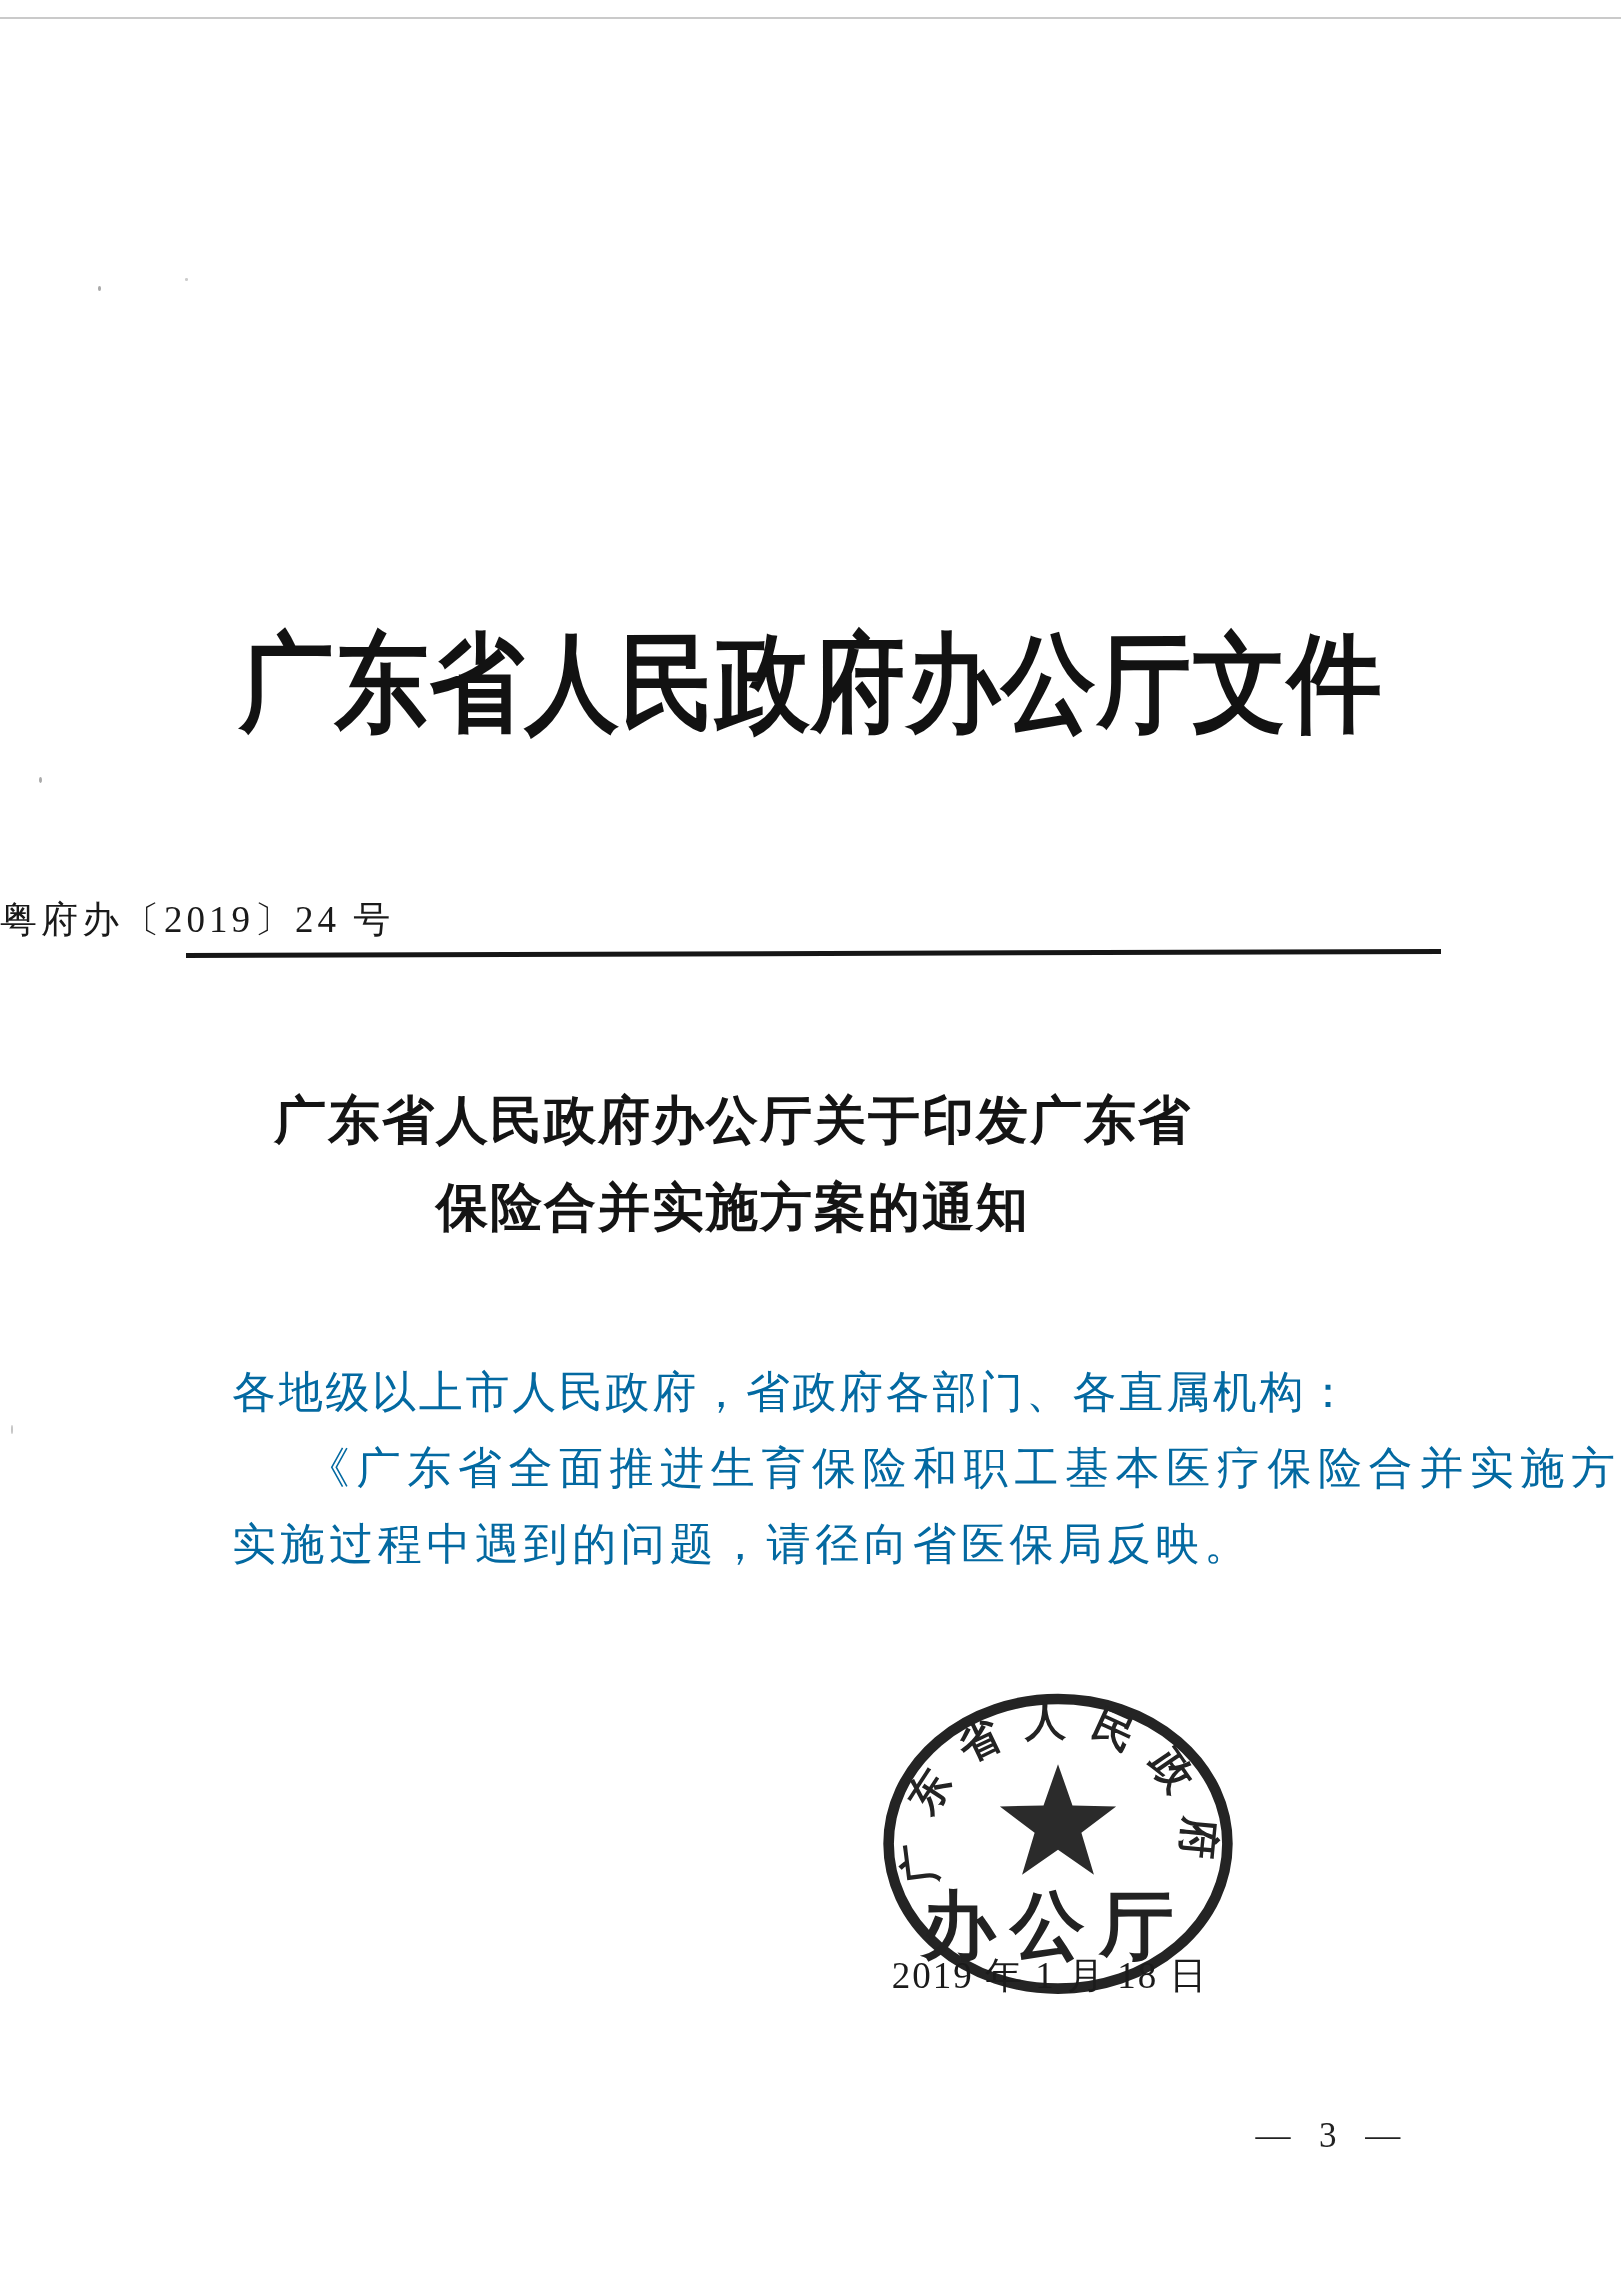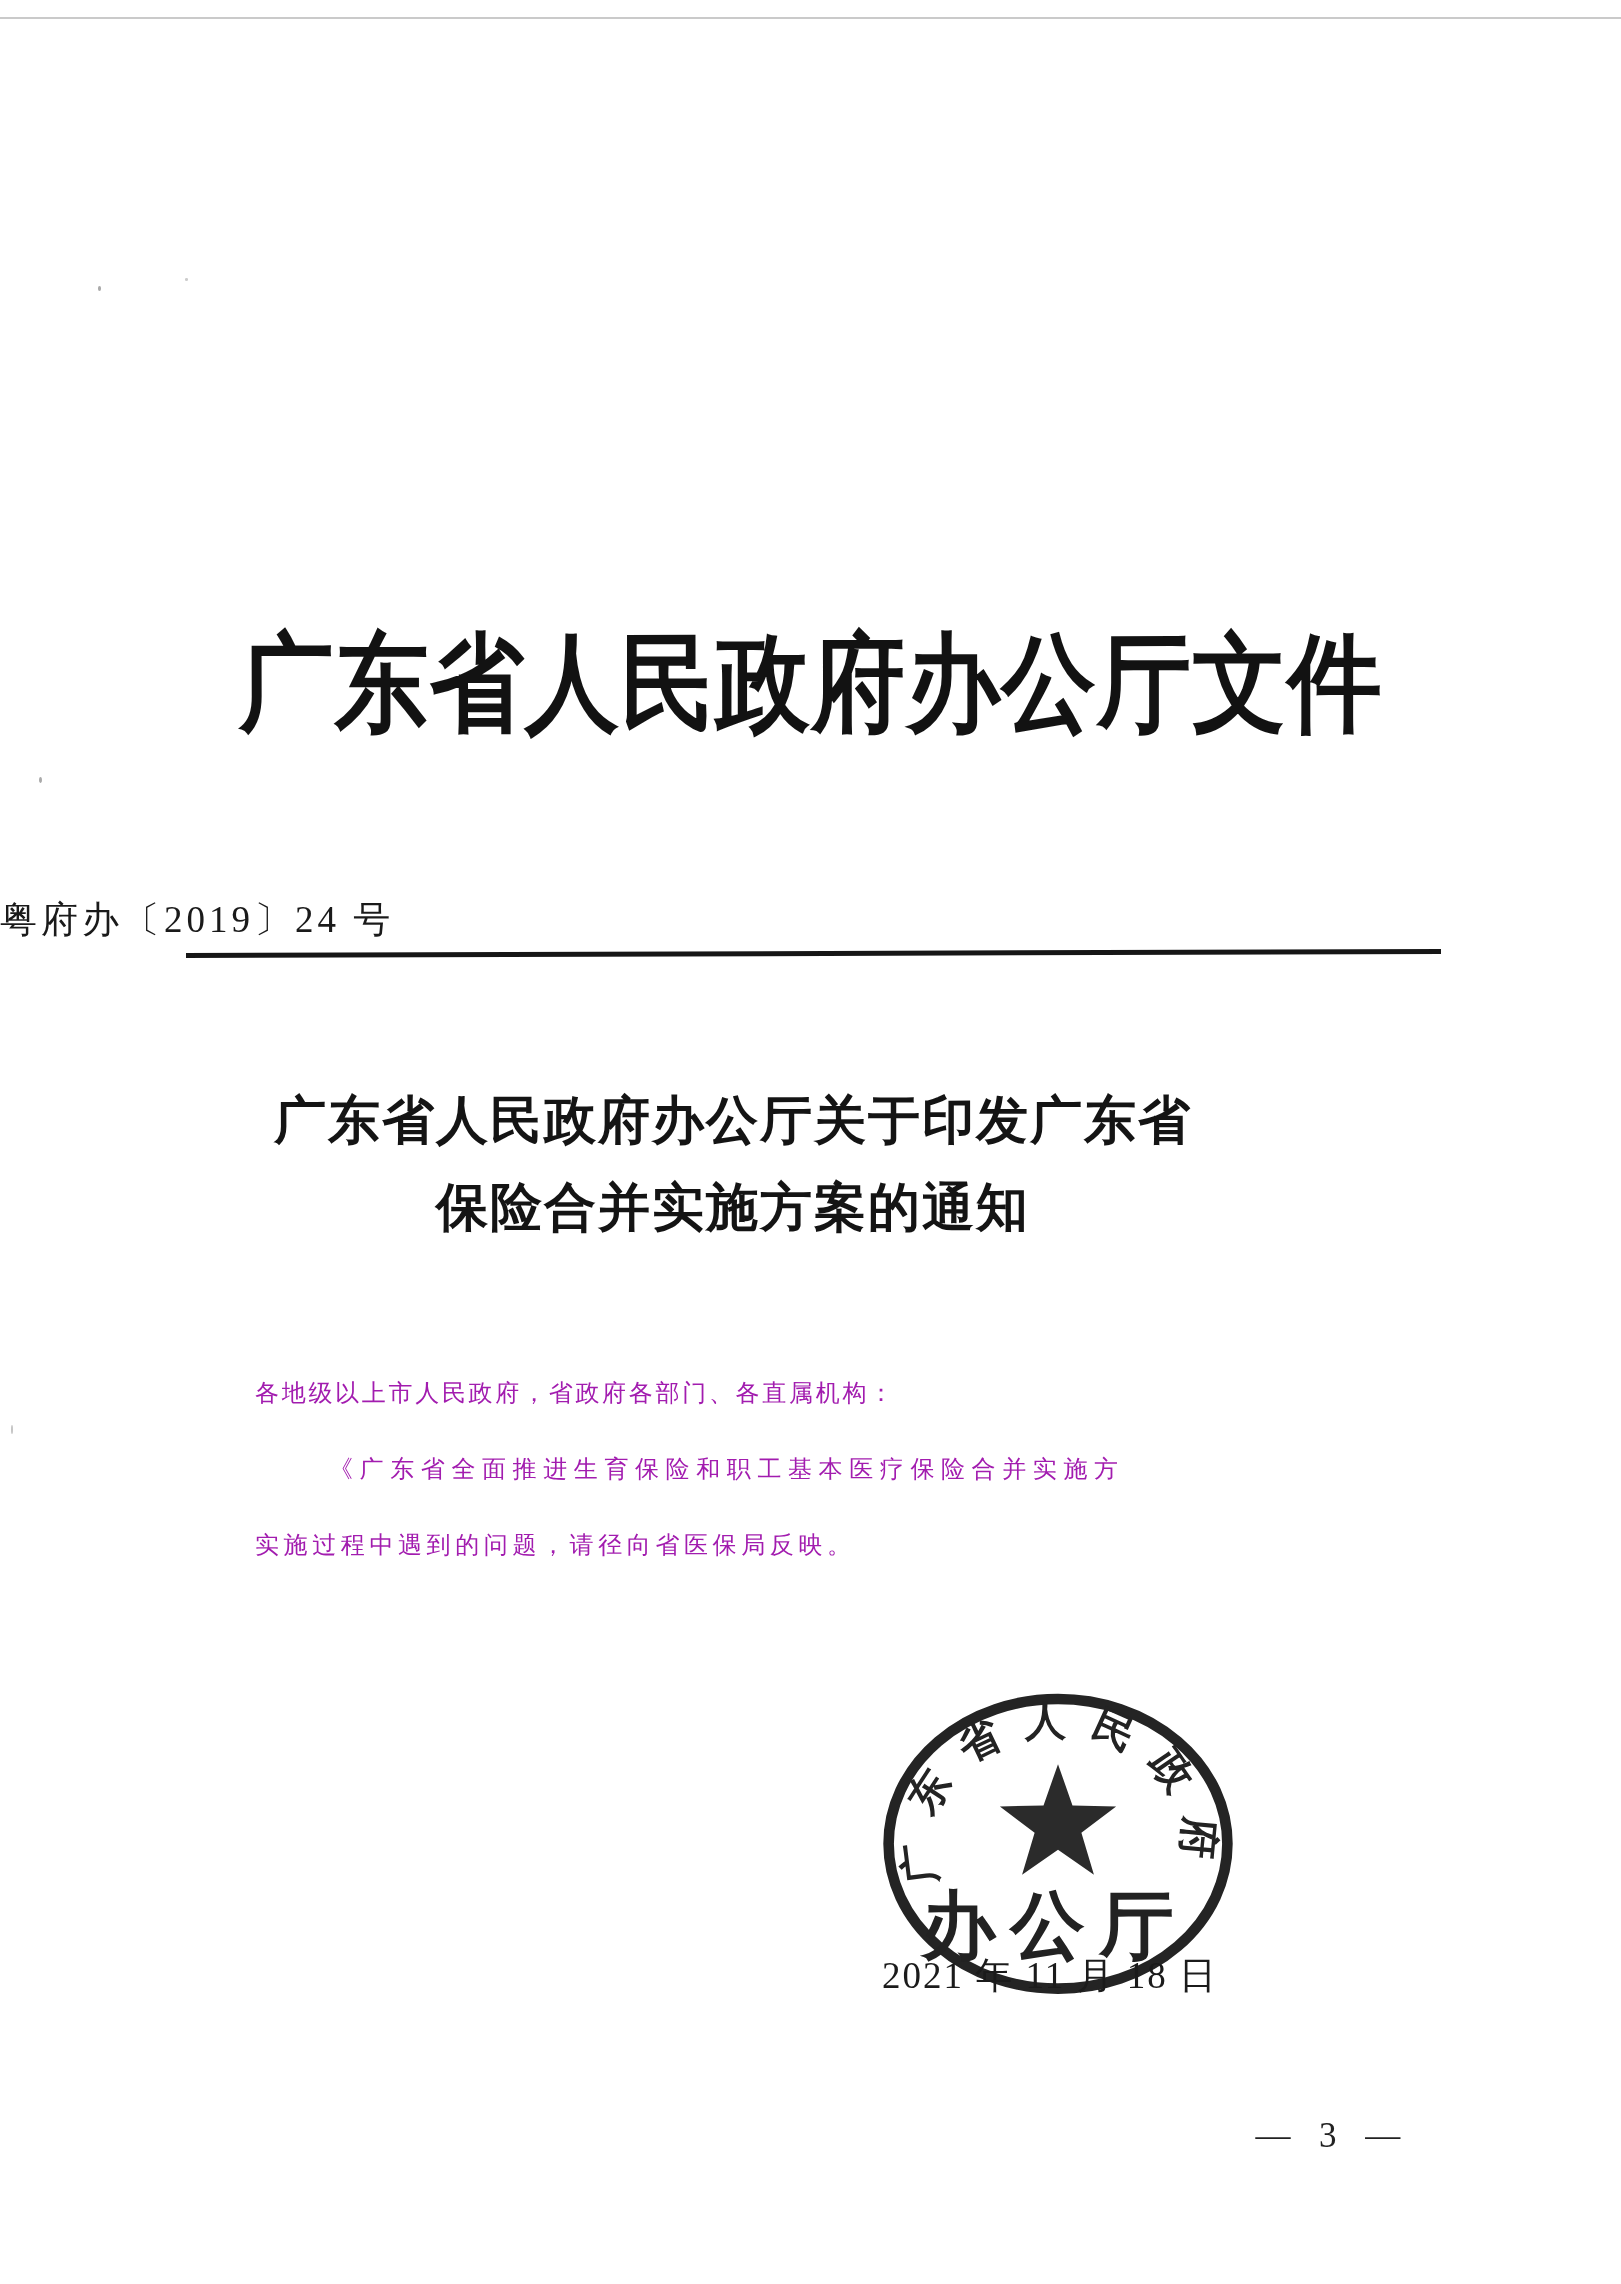--- a/index.html
+++ b/index.html
@@ -52,25 +52,24 @@
     font-family:"Liberation Sans", sans-serif;
     font-weight:800;
     font-size:52px;
     line-height:87px;
     letter-spacing:2px;
     color:#141414;
     white-space:nowrap;
   }
   .body-block{
     position:absolute;left:232px;top:1355px;width:1149px;
-    font-size:24px;
+    font-size:44px;
     line-height:76px;
-    color:#a21caf;
+    color:#0369a1;
     white-space:nowrap;
-    margin-left:23px;
   }
   .bline{height:76px;}
   .bline.salutation{letter-spacing:2.7px;}
   .bline.l2{letter-spacing:6.6px;text-indent:74px;}
   .bline.l3{letter-spacing:7.3px;}
   .bline.l4{letter-spacing:4.6px;}
 
   .seal{position:absolute;left:874px;top:1687px;width:372px;height:319px;}
   .seal .ring{fill:none;stroke:#242424;stroke-width:16px;}
   .seal .star{fill:#2b2b2b;}
@@ -147,18 +146,18 @@
     <ellipse class="ring" cx="277" cy="236" rx="255" ry="218"></ellipse>
     <polygon class="star" points="277,116 298.8,178.1 364.5,179.6 312.2,219.4 331.1,282.4 277,245 222.9,282.4 241.8,219.4 189.5,179.6 255.2,178.1"></polygon>
     <path id="seal-arc-path" d="M 104 295 A 190 158 0 1 1 450 295" fill="none"></path>
     <text class="arc-text">
       <textPath href="#seal-arc-path" startOffset="4">广东省人民政府</textPath>
     </text>
     <text class="bottom-text" x="272" y="398">办公厅</text>
   </svg>
 
 
-  <div class="issue-date">2021 年 11 月 18 日</div>
+  <div class="issue-date">2019 年 1 月 18 日</div>
 
   <div class="pagenum">— 3 —</div>
 
 </div>
 
 
 </body></html>

